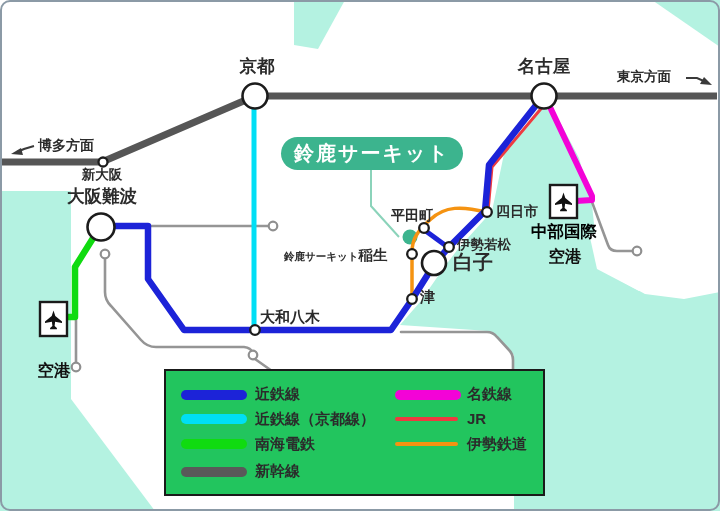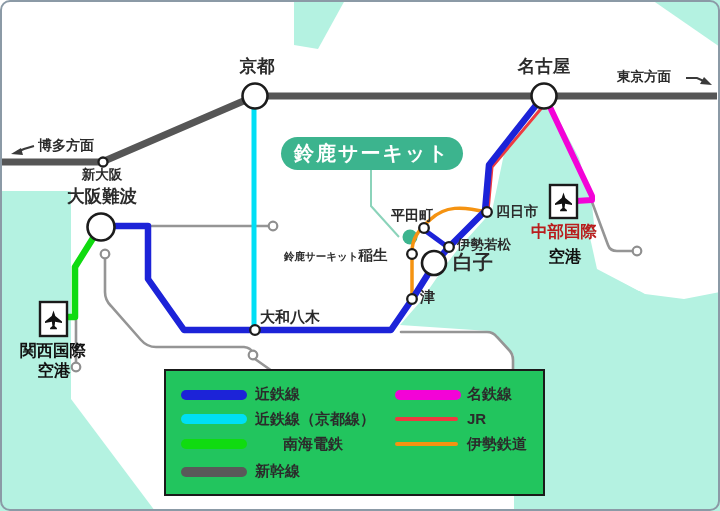--- a/index.html
+++ b/index.html
@@ -114,34 +114,33 @@
   <div class="lbl ctr" style="left:32px;top:187px;width:140px;font-size:17.5px;">大阪難波</div>
   <div class="lbl" style="left:260px;top:309px;font-size:15px;">大和八木</div>
   <div class="lbl" style="left:496px;top:204px;font-size:14px;">四日市</div>
   <div class="lbl" style="left:391px;top:208px;font-size:14px;">平田町</div>
   <div class="lbl" style="left:457px;top:238px;font-size:13.5px;">伊勢若松</div>
   <div class="lbl" style="left:453px;top:252px;font-size:20px;">白子</div>
   <div class="lbl" style="left:420px;top:289px;font-size:15px;">津</div>
   <div class="lbl" style="left:284px;top:246px;width:120px;">
     <span class="ino-pre">鈴鹿サーキット</span><span class="ino-main">稲生</span>
   </div>
-  <div class="lbl ctr" style="left:514px;top:223px;width:100px;font-size:16.5px;color:#b91c1c;text-align:center;">中部国際</div>
+  <div class="lbl ctr" style="left:514px;top:223px;width:100px;font-size:16.5px;color:#000000;text-align:center;">中部国際</div>
   <div class="lbl ctr" style="left:515px;top:248px;width:100px;font-size:16.5px;color:#111;">空港</div>
-  <div class="lbl ctr" style="left:3px;top:342px;width:100px;font-size:16.5px;color:#111;">関西国際</div>
   <div class="lbl ctr" style="left:4px;top:362px;width:100px;font-size:16.5px;color:#111;">空港</div>
 
   <div class="badge" style="background: rgb(60, 180, 142);">鈴鹿サーキット</div>
 
   <div id="legend">
     <div class="sw thick" style="left: 15px; top: 18.5px; background: rgb(28, 35, 216);"></div>
     <div class="lg-lbl" style="left:89px;top:14px;">近鉄線</div>
     <div class="sw thick" style="left: 15px; top: 43px; background: rgb(0, 223, 245);"></div>
     <div class="lg-lbl" style="left:89px;top:39px;">近鉄線（京都線）</div>
     <div class="sw thick" style="left: 15px; top: 68px; background: rgb(16, 219, 16);"></div>
-    <div class="lg-lbl" style="left:89px;top:64px;margin-left:28px;">南海電鉄</div>
+    <div class="lg-lbl" style="left:89px;top:64px;">南海電鉄</div>
     <div class="sw thick" style="left: 15px; top: 95.5px; background: rgb(89, 89, 89);"></div>
     <div class="lg-lbl" style="left:89px;top:91px;">新幹線</div>
 
     <div class="sw thick" style="left: 229px; top: 18.5px; background: rgb(243, 3, 215);"></div>
     <div class="lg-lbl" style="left:301px;top:14px;text-align:center;">名鉄線</div>
     <div class="sw thin" style="left: 229px; top: 46px; background: rgb(238, 58, 64);"></div>
     <div class="lg-lbl" style="left:301px;top:39px;">JR</div>
     <div class="sw thin" style="left: 229px; top: 71px; background: rgb(245, 147, 17);"></div>
     <div class="lg-lbl" style="left:301px;top:64px;">伊勢鉄道</div>
   </div>

